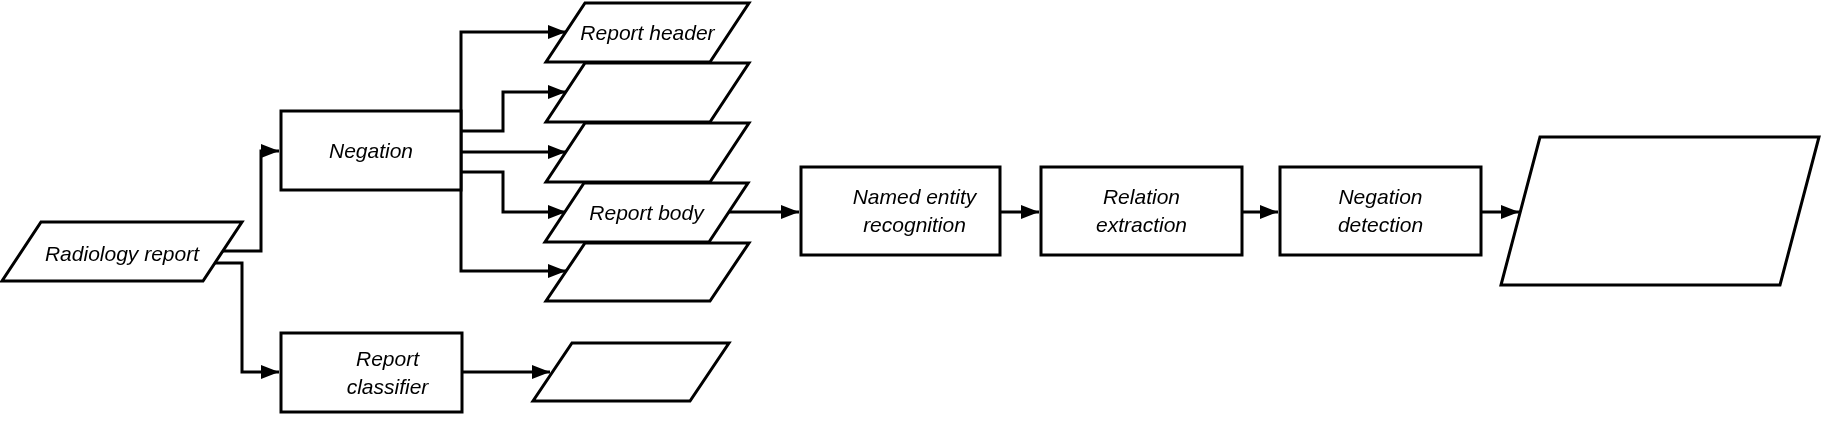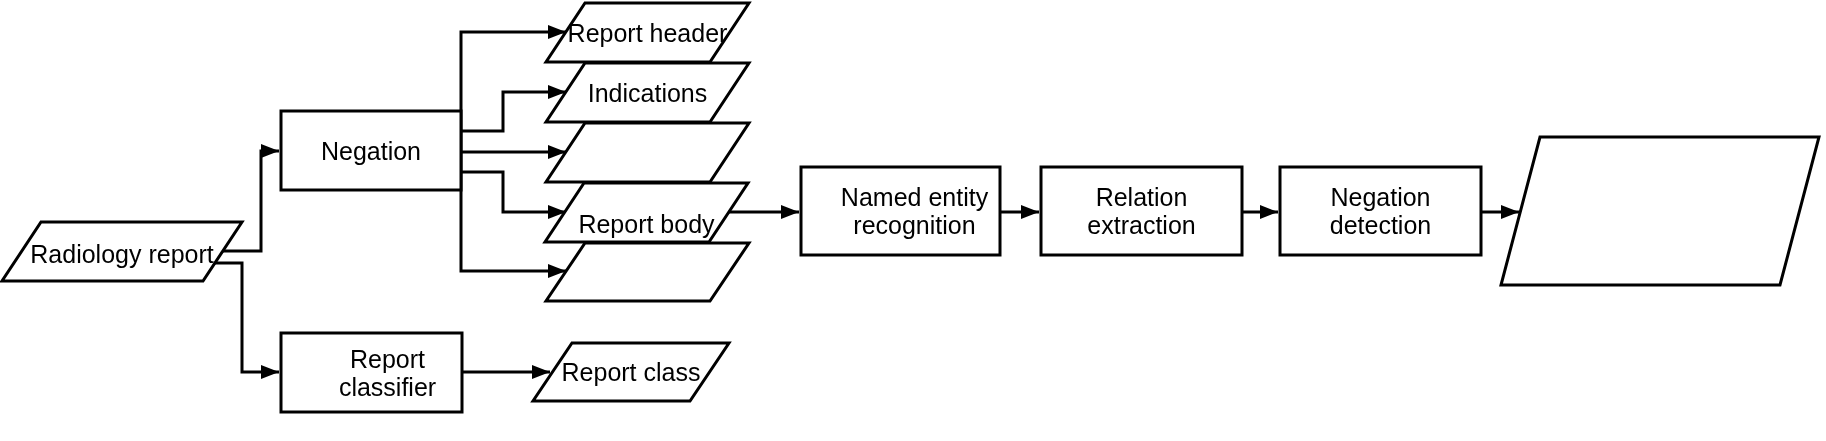--- a/index.html
+++ b/index.html
@@ -27,24 +27,25 @@
     stroke: #000000;
     stroke-width: 3;
   }
   .label {
     position: absolute;
     display: flex;
     align-items: center;
     justify-content: center;
     text-align: center;
     white-space: pre-line;
-    font-size: 25px;
+    font-size: 21px;
     line-height: 28px;
     color: #000000;
     pointer-events: none;
+    font-style: italic;
   }
 </style>
 </head>
 <body>
 
 <div class="canvas">
 
   <svg class="diagram-svg" viewBox="0 0 1826 441" xmlns="http://www.w3.org/2000/svg">
     <defs>
       <marker id="arrow" markerUnits="userSpaceOnUse" markerWidth="20" markerHeight="16" refX="18" refY="7" orient="auto">
@@ -76,25 +77,23 @@
     <path class="shape" d="M 572,343 L 729,343 L 690,401 L 533,401 Z"></path>
     <rect class="shape" x="801" y="167" width="199" height="88"></rect>
     <rect class="shape" x="1041" y="167" width="201" height="88"></rect>
     <rect class="shape" x="1280" y="167" width="201" height="88"></rect>
     <path class="shape" d="M 1540,137 L 1819,137 L 1780,285 L 1501,285 Z"></path>
   </svg>
 
   <div class="label" style="left:2px; top:222px; width:240px; height:63px;">Radiology report</div>
   <div class="label" style="left:281px; top:111px; width:180px; height:79px;">Negation</div>
   <div class="label" style="left:546px; top:3px; width:203px; height:59px;">Report header</div>
-  <div class="label" style="left:546px; top:63px; width:203px; height:59px;">Indications</div>
-  <div class="label" style="left:545px; top:194px; width:203px; height:59px;">Report body</div>
+  <div class="label" style="left:545px; top:183px; width:203px; height:59px;">Report body</div>
   <div class="label" style="left:297px; top:333px; width:181px; height:79px;text-align:center;">Report
 classifier</div>
-  <div class="label" style="left:533px; top:343px; width:196px; height:58px;">Report class</div>
   <div class="label" style="left:801px; top:167px; width:227px; height:88px;">Named entity
 recognition</div>
   <div class="label" style="left:1041px; top:167px; width:201px; height:88px;border-radius:24px;">Relation
 extraction</div>
   <div class="label" style="left:1280px; top:167px; width:201px; height:88px;">Negation
 detection</div>
 
 </div>
 
 </body></html>

